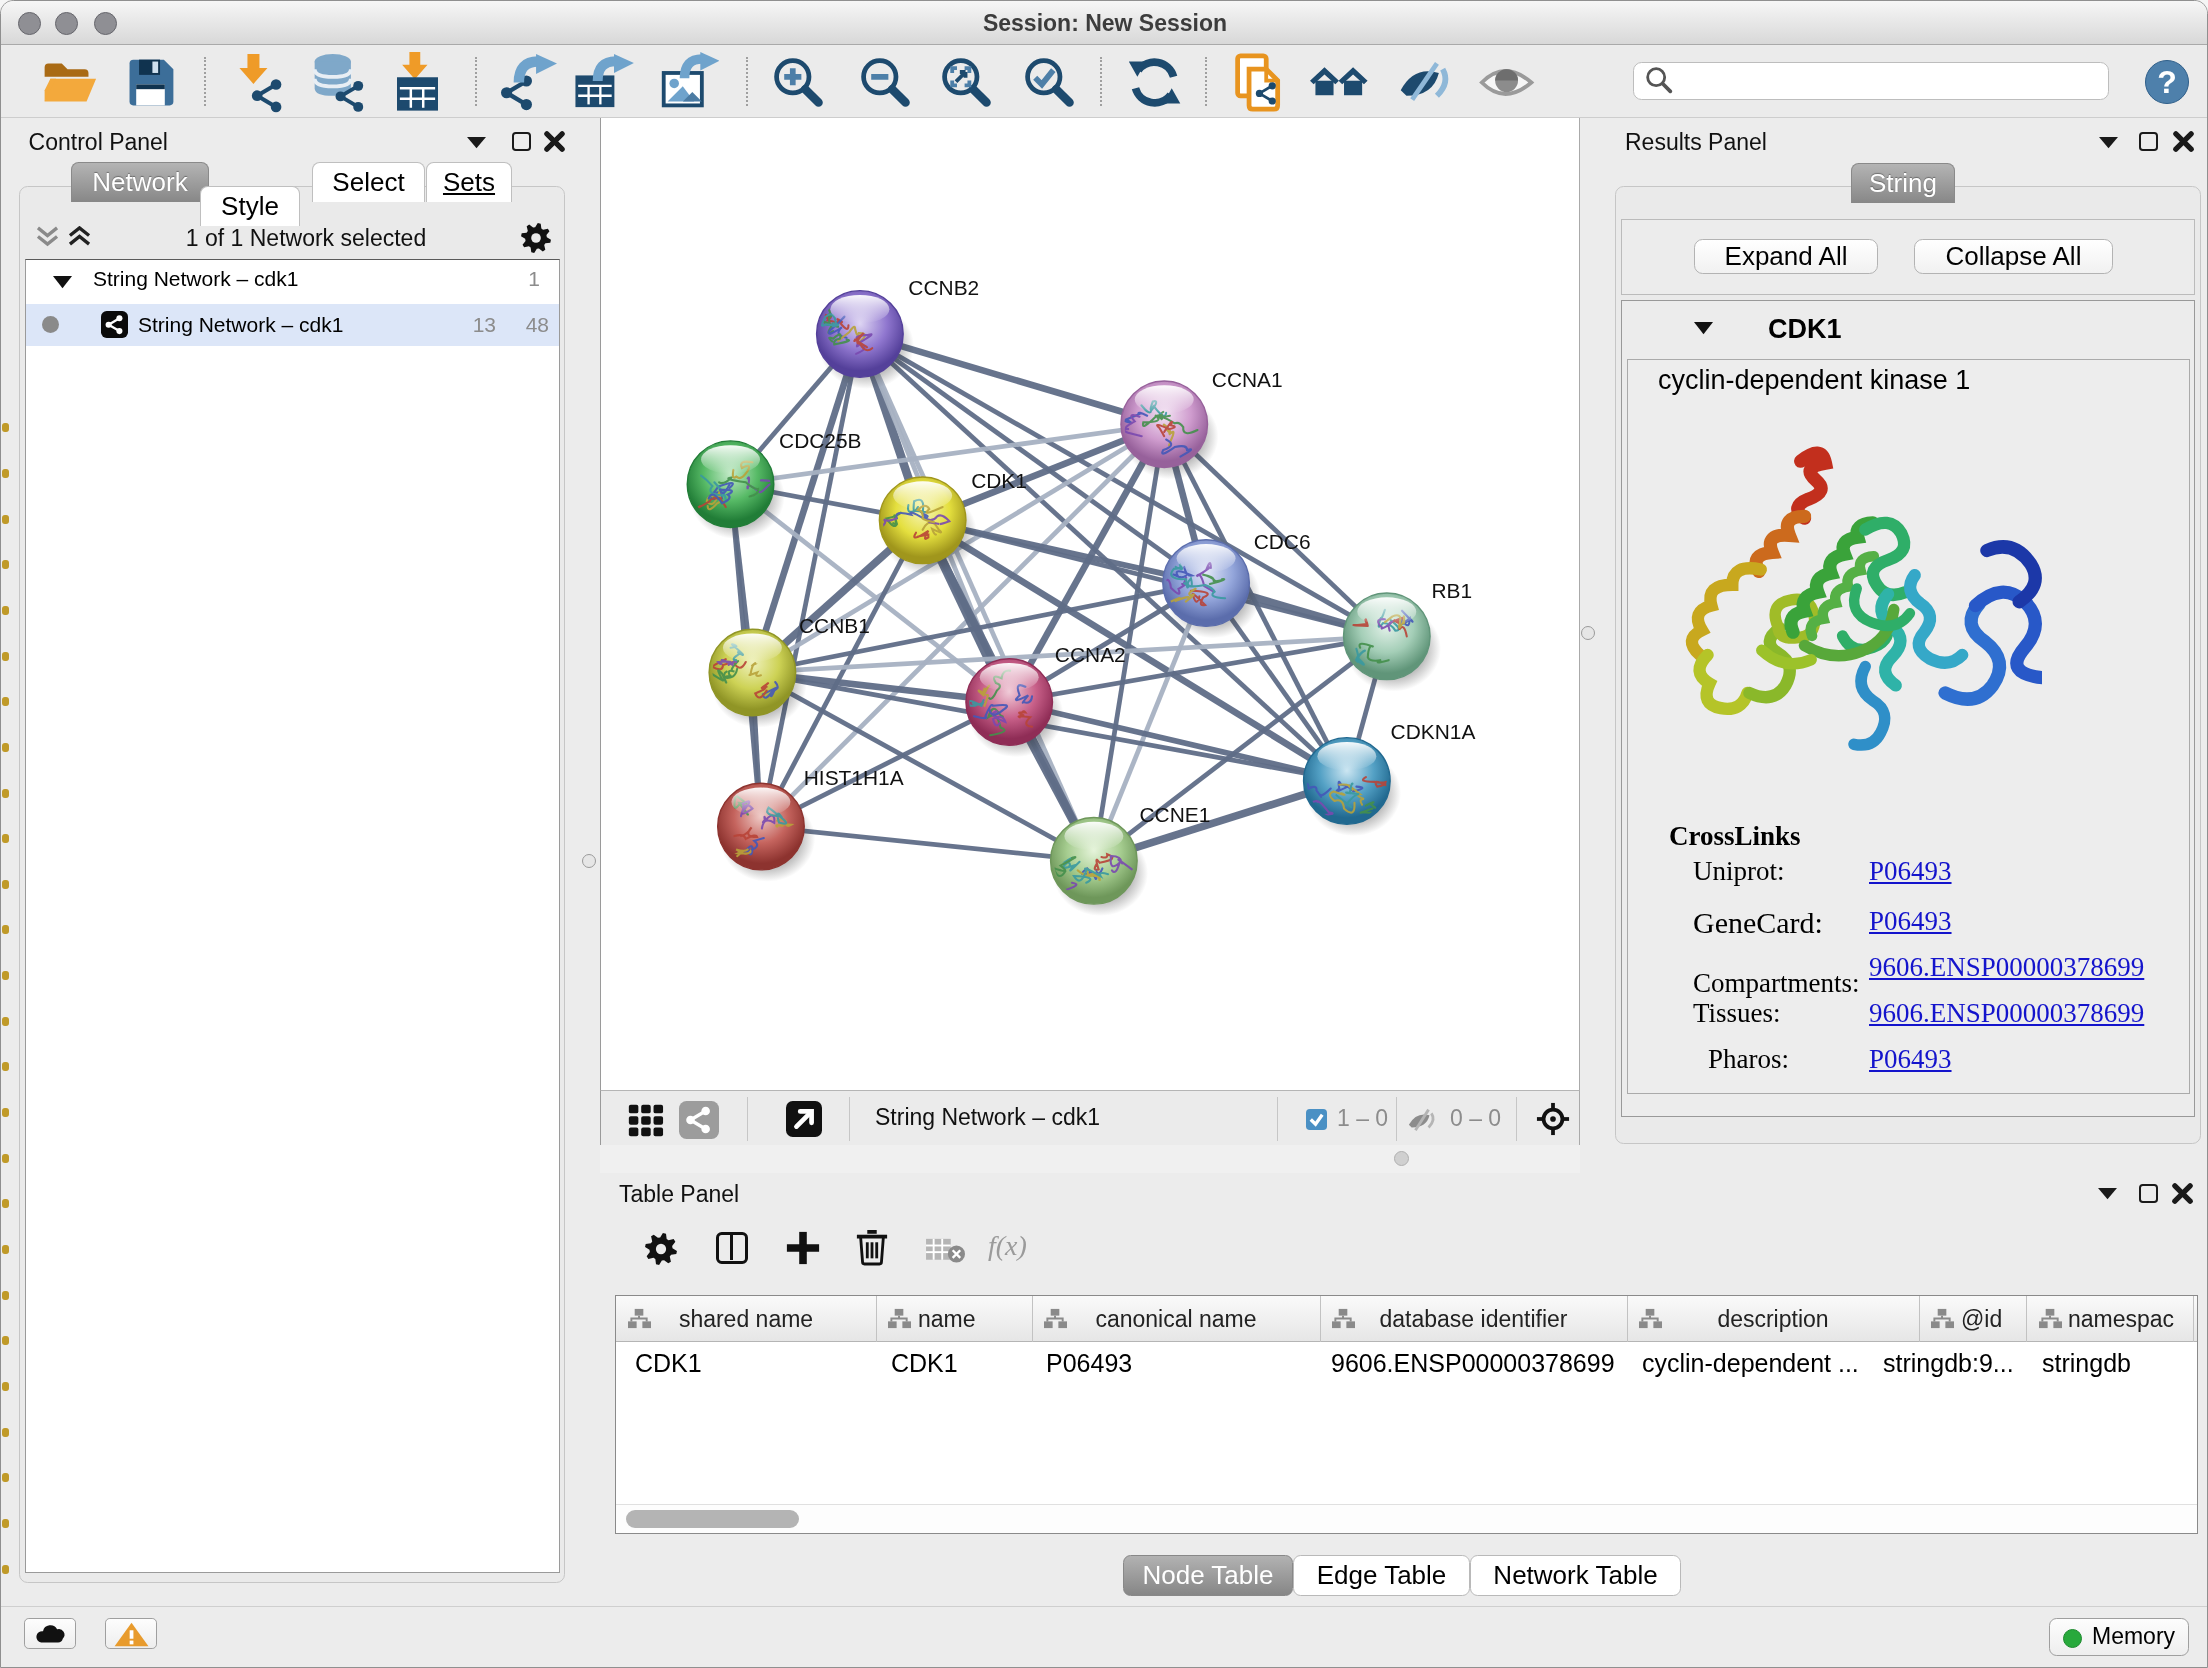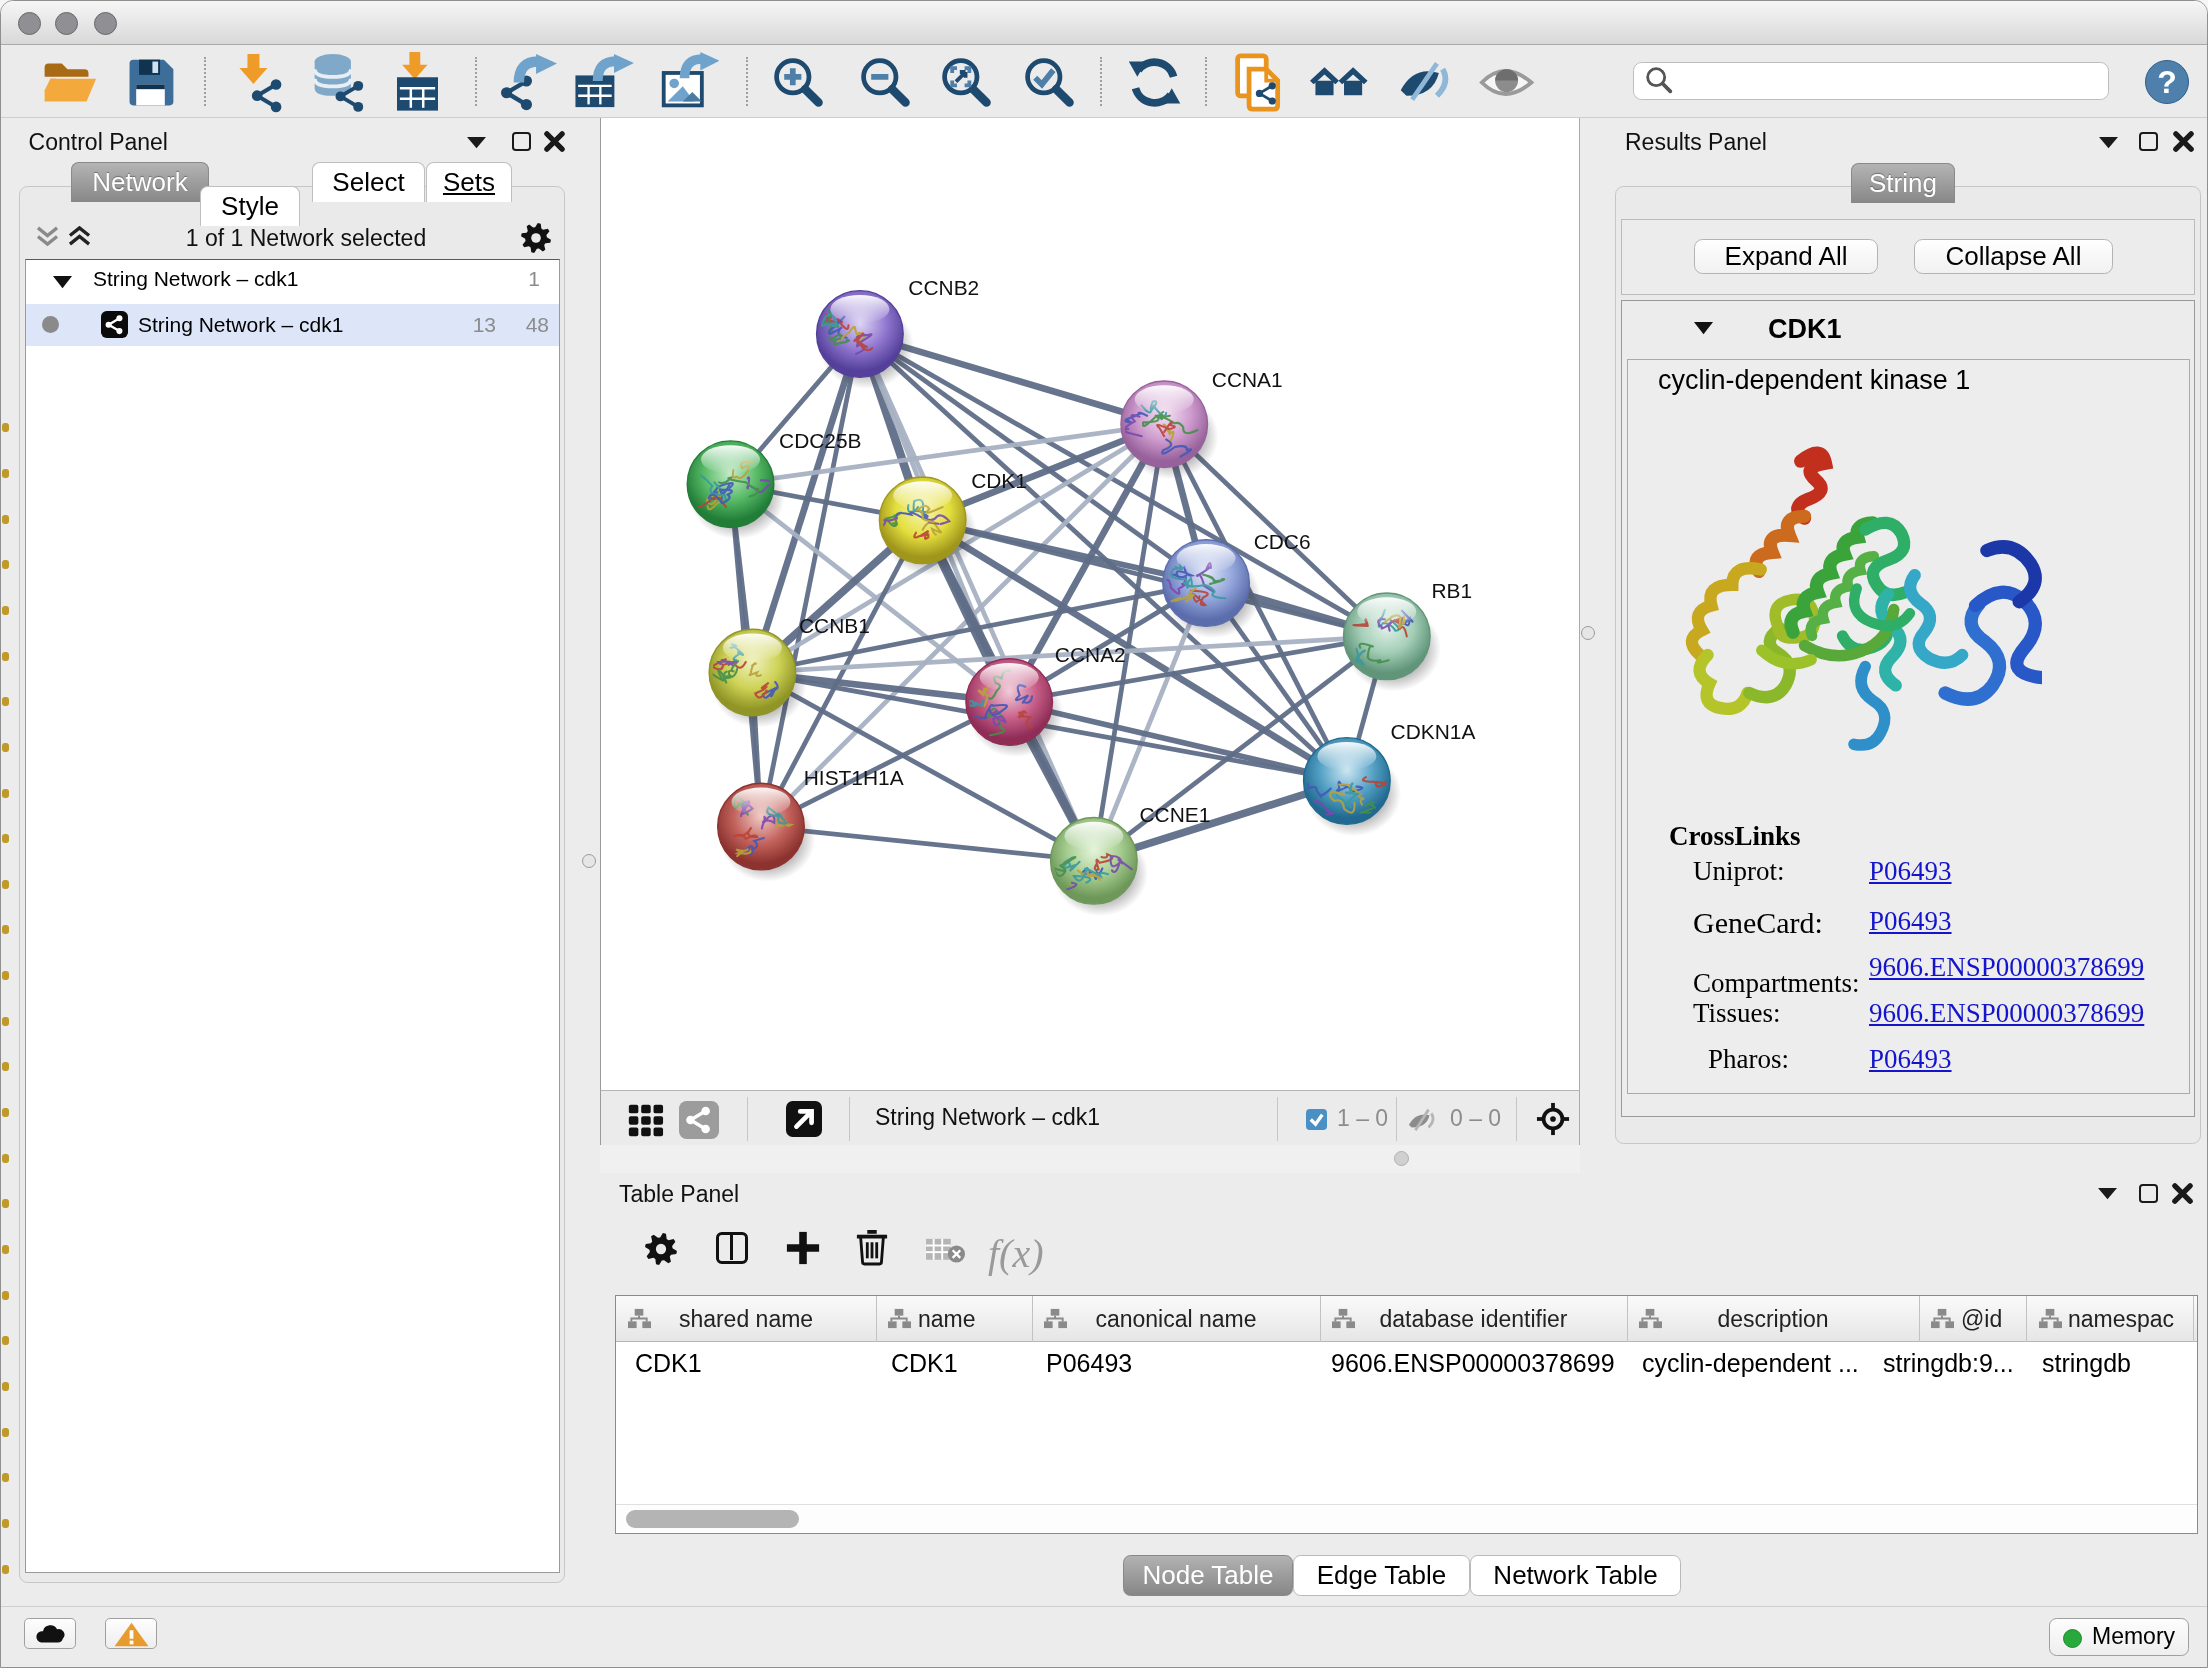--- a/index.html
+++ b/index.html
@@ -31,20 +31,21 @@
 .td{position:absolute;top:47px;height:41px;font-size:25px;color:#000;line-height:41px;}
 .btab{position:absolute;top:0;height:41px;border:1px solid #b9b9b9;border-radius:7.6px;background:#fff;font-size:26px;text-align:center;line-height:39px;color:#000;}
 .btabsel{background:linear-gradient(#b2b2b2,#868686);color:#fff;border-color:#888;}
 .sbtn{position:absolute;background:linear-gradient(#fdfdfd,#eee);border:1px solid #9f9f9f;border-radius:4.8px;text-align:center;}
 </style></head><body>
 <div id="win">
     <div class="abs" id="titlebar"></div>
     <div class="abs tl" style="left:17px"></div>
     <div class="abs tl" style="left:54px"></div>
     <div class="abs tl" style="left:93px"></div>
+    <div class="abs" id="title">Session: New Session</div>
     <div class="abs" id="toolbar">
       <div class="ti" style="left:36px"><svg width="61" height="61" viewBox="0 0 64 64" style="">
           <path d="M8 52 L8 16 Q8 12 12 12 L26 12 L32 18 L50 18 Q54 18 54 22 L54 26 L8 26 Z" fill="#a96a14"></path>
           <polygon points="14,28 62,28 52,52 8,52" fill="#f3a93c"></polygon>
           <polygon points="8,52 8 40 14,28 20,28" fill="#f3a93c"></polygon>
         </svg></div>
       <div class="ti" style="left:119px"><svg width="61" height="61" viewBox="0 0 64 64" style="">
           <path d="M10 12 Q10 8 14 8 L46 8 L56 18 L56 52 Q56 56 52 56 L14 56 Q10 56 10 52 Z" fill="#3c6e99"></path>
           <rect x="20" y="8" width="22" height="16" fill="#10334f"></rect>
           <rect x="34" y="10" width="6" height="12" fill="#cfe0ee"></rect>
@@ -767,21 +768,21 @@
           <line x1="1" y1="17" x2="27" y2="17"></line>
           <line x1="9" y1="3" x2="9" y2="25"></line>
           <line x1="18" y1="3" x2="18" y2="25"></line>
         </g>
         <circle cx="33" cy="19" r="9" fill="#8a8a8a"></circle>
         <g stroke="#fff" stroke-width="2.5">
           <line x1="29" y1="15" x2="37" y2="23"></line>
           <line x1="37" y1="15" x2="29" y2="23"></line>
         </g>
       </svg>
-      <div class="abs" style="left:388px;top:57px;font-size:40px;color:#9a9a9a;font-family:'Liberation Serif',serif;font-style:italic;">f(x)</div>
+      <div class="abs" style="left:388px;top:57px;font-size:28px;color:#9a9a9a;font-family:'Liberation Serif',serif;font-style:italic;">f(x)</div>
       <div class="abs" id="tbl">
         <div id="tblhead">
           <div class="th" style="left:0px;width:260px;text-align:center;">shared name</div>
           <div class="abs" style="left:11.4px;top:10.5px;"><svg width="25" height="23" viewBox="0 0 26 24">
               <g fill="#8a8a8a">
                 <rect x="8" y="2" width="9" height="7"></rect>
                 <rect x="1" y="15" width="9" height="7"></rect>
                 <rect x="16" y="15" width="9" height="7"></rect>
               </g>
               <g stroke="#8a8a8a" stroke-width="2" fill="none">

